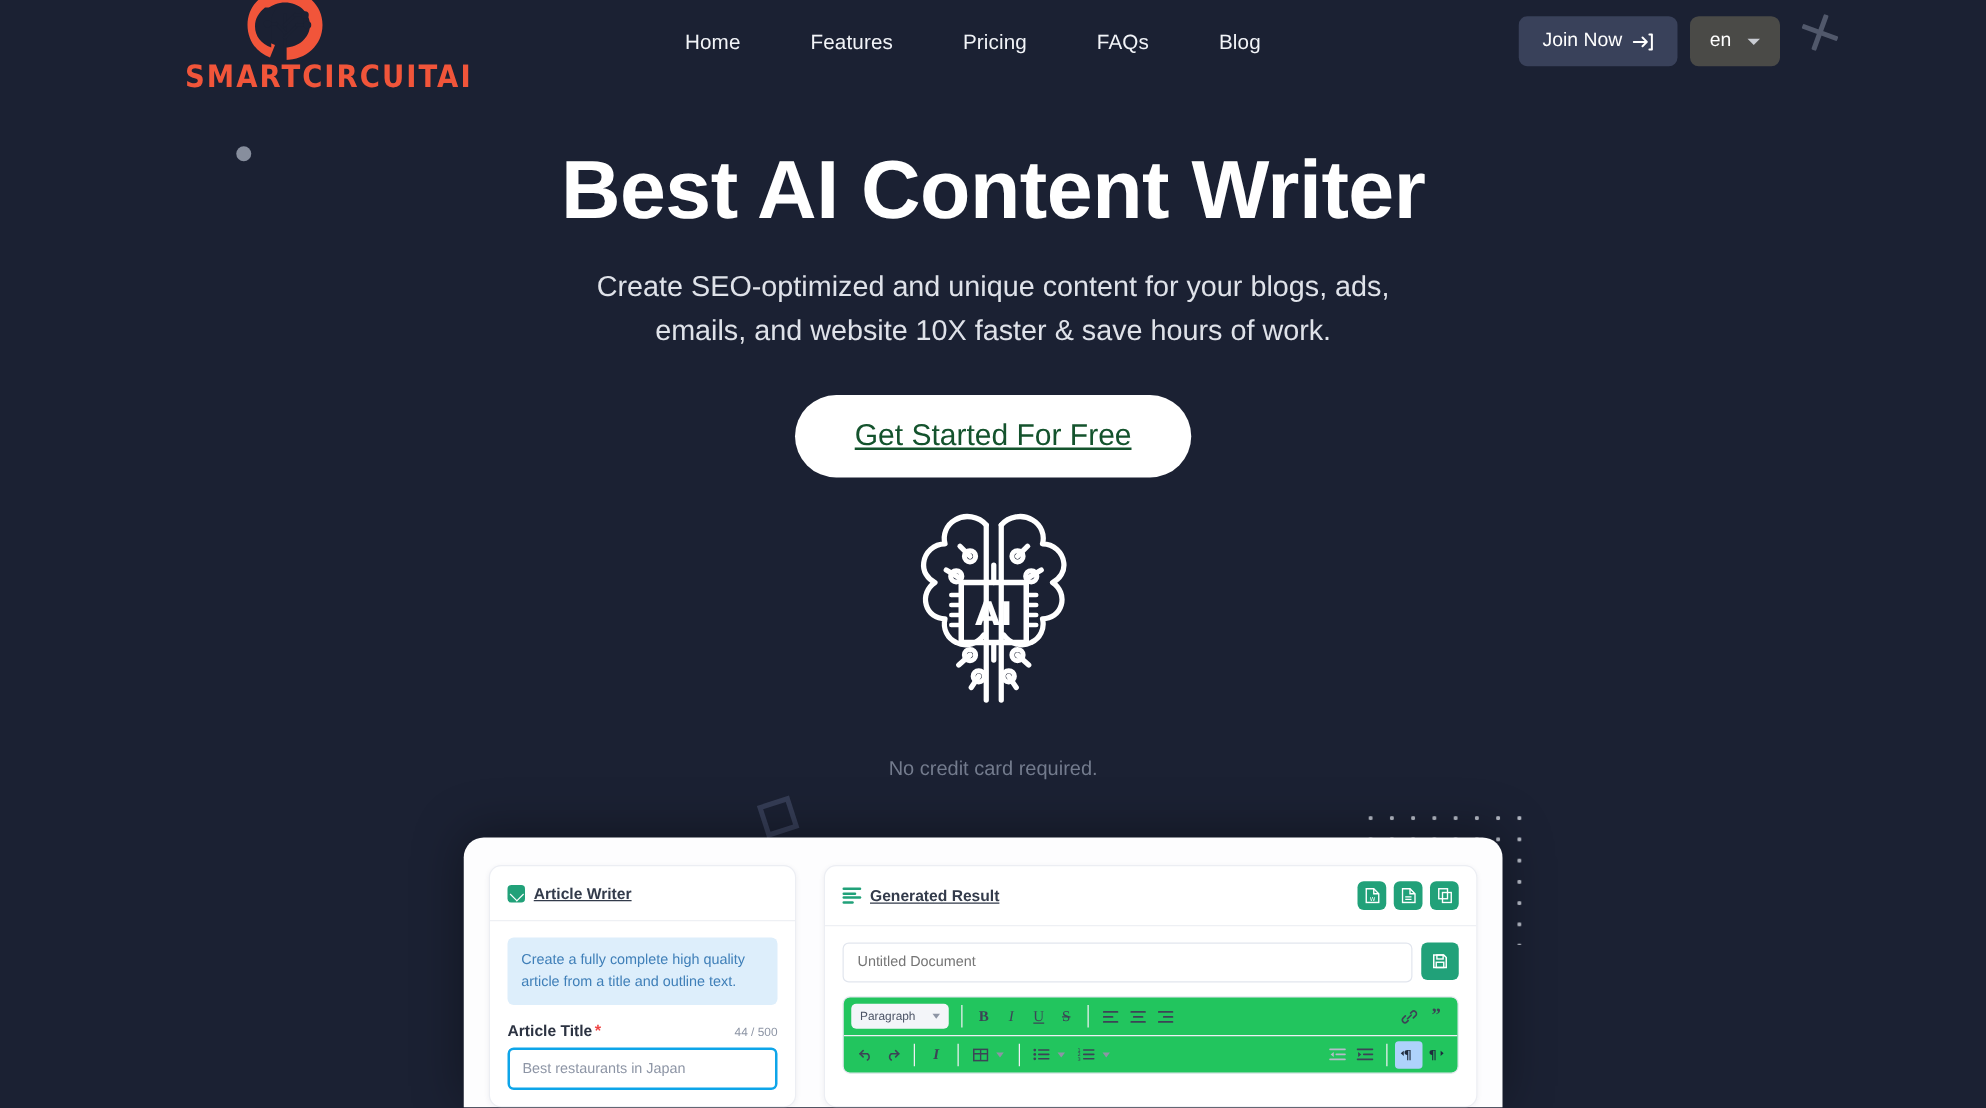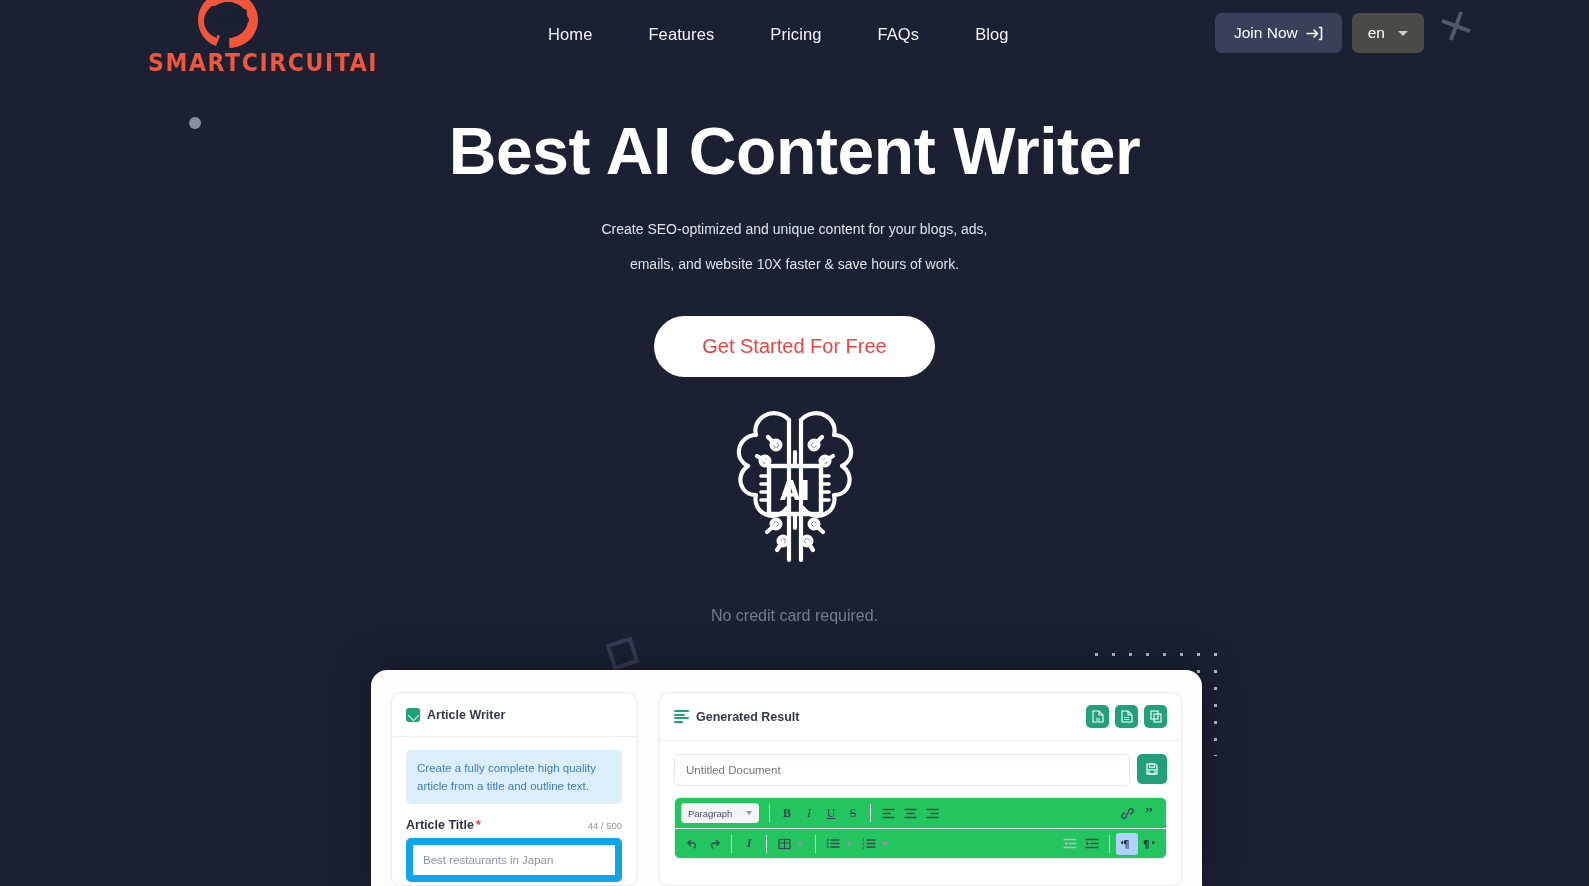--- a/index.html
+++ b/index.html
@@ -158,39 +158,40 @@
     font-size: 66px;
     font-weight: 700;
     letter-spacing: -0.4px;
     line-height: 82px;
     color: #ffffff;
   }
   .hero-sub {
     position: absolute;
     left: 0; top: 212px;
     width: 1589px;
-    font-size: 14px;
+    font-size: 23px;
     line-height: 35px;
     color: #dfe2e9;
     font-weight: 400;
   }
   .cta-wrap {
     position: absolute;
     left: 0; top: 316px;
     width: 1589px;
   }
   .cta-btn {
     background: #ffffff;
-    color: #ef4444;
+    color: #14532d;
     border: none;
     border-radius: 34px;
-    font-size: 20px;
+    font-size: 24px;
     font-family: "Liberation Sans", sans-serif;
     padding: 19px 48px;
     cursor: pointer;
+    text-decoration: underline;
   }
   .brain-wrap {
     position: absolute;
     left: 0; top: 404px;
     width: 1589px;
     display: flex;
     justify-content: center;
   }
   .nocard {
     position: absolute;
@@ -233,20 +234,21 @@
     border-bottom: 1px solid #eef0f4;
     min-height: 44px;
   }
   .card-head-l {
     display: flex;
     align-items: center;
     gap: 7px;
     font-size: 12.5px;
     font-weight: 600;
     color: #333b4b;
+    text-decoration: underline;
   }
   .hdr-icon-green {
     width: 14px; height: 14px;
     background: #21a179;
     border-radius: 3px;
     display: inline-block;
     position: relative;
   }
   .hdr-icon-green:after {
     content: "";
@@ -307,21 +309,21 @@
   .field-label {
     font-size: 12.5px;
     font-weight: 700;
     color: #2c3342;
   }
   .req-dot { color: #ef4444; font-size: 13px; margin-left: 2px; }
   .counter { font-size: 9.5px; color: #8d95a5; }
 
   .text-input {
     width: 100%;
-    border: 7px solid #0ea5e9;
+    border: 2px solid #0ea5e9;
     border-radius: 5px;
     padding: 9px 10px;
     font-size: 11.5px;
     font-family: "Liberation Sans", sans-serif;
     color: #8d95a5;
     background: #fff;
     outline: none;
   }
 
   .doc-row {

